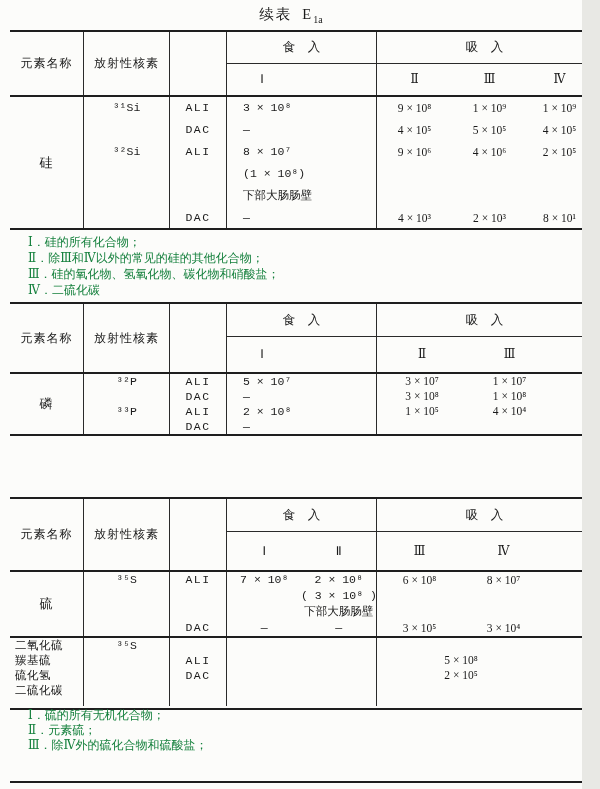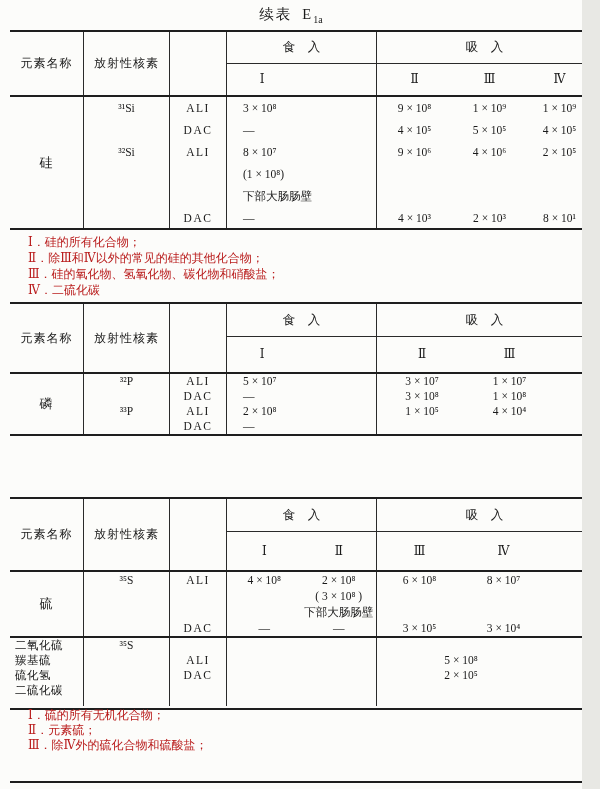--- a/index.html
+++ b/index.html
@@ -7,21 +7,21 @@
         font-family:"Liberation Serif","DejaVu Serif",serif;color:#1a1a1a;overflow:hidden;}
   .title{position:absolute;top:5px;left:0;width:100%;text-align:center;
          font-size:14.5px;letter-spacing:2px;}
   .title sub{font-size:10px;letter-spacing:0;}
   .tgap{display:inline-block;width:10px;}
 
   
   .tbl{position:absolute;left:10px;width:582px;box-sizing:border-box;
        border-top:2.5px solid #1e1e1e;border-bottom:2px solid #1e1e1e;overflow:hidden;}
   .thead{display:flex;box-sizing:border-box;border-bottom:2px solid #1e1e1e;}
-  .vline{border-right:1px solid #2a2a2a;}
+  .vline{border-right:1px solid #2a2a2a;font-family:Liberation Mono, monospace;}
   .c1{width:74px;}.c2{width:86px;}.c3{width:57px;}.c4{width:150px;}.c5{width:215px;flex:1;}
   .hc{box-sizing:border-box;display:flex;align-items:center;justify-content:center;
       font-size:12px;letter-spacing:1px;}
   .group{box-sizing:border-box;display:flex;flex-direction:column;}
   .glabel{box-sizing:border-box;border-bottom:1px solid #2a2a2a;display:flex;
           align-items:center;justify-content:center;font-size:12.5px;}
   .subrow{flex:1;display:flex;align-items:center;font-size:12px;}
   .sc{display:inline-block;text-align:center;}
   .subI{display:inline-block;width:70px;text-align:center;}
 
@@ -56,21 +56,21 @@
   .t3 .tb1{height:66px;border-bottom:2px solid #1e1e1e;}
   .t3 .tb2{height:68px;}
   .t3 .line{height:16px;line-height:16px;}
   .t3 .tb2 .line{height:15px;line-height:15px;}
   .t3 .s1{width:85px;}.t3 .s2{width:83px;}
   .t3 .gsub{display:inline-block;width:75px;text-align:center;}
   .cmpd{text-align:left;padding-left:5px;font-size:11.5px;letter-spacing:0.5px;}
   .valspan{display:inline-block;width:168px;text-align:center;}
 
   
-  .notes{position:absolute;left:28px;width:552px;font-size:12px;color:#b91c1c;}
+  .notes{position:absolute;left:28px;width:552px;font-size:12px;color:#15803d;}
   .note{padding-left:17px;text-indent:-17px;}
   .n1{top:234px;}.n1 .note{line-height:16px;}
   .n2{top:443px;}.n2 .note{line-height:15px;}
   .n3{top:708px;}.n3 .note{line-height:15px;}
   .brule{position:absolute;left:10px;top:781px;width:582px;height:2px;background:#1e1e1e;}
 </style>
 </head>
 <body>
 
 <div class="page">
@@ -237,21 +237,21 @@
         <div class="line">³⁵S</div>
       </div>
       <div class="bcol c3 vline mode">
         <div class="line">ALI</div>
         <div class="line"></div>
         <div class="line"></div>
         <div class="line">DAC</div>
       </div>
       <div class="bcol c4 vline">
         <div class="line lrow">
-          <span class="gsub">4 × 10⁸</span>
+          <span class="gsub">7 × 10⁸</span>
           <span class="gsub">2 × 10⁸</span>
         </div>
         <div class="line lrow">
           <span class="gsub"></span>
           <span class="gsub">( 3 × 10⁸ )</span>
         </div>
         <div class="line lrow">
           <span class="gsub"></span>
           <span class="gsub">下部大肠肠壁</span>
         </div>

